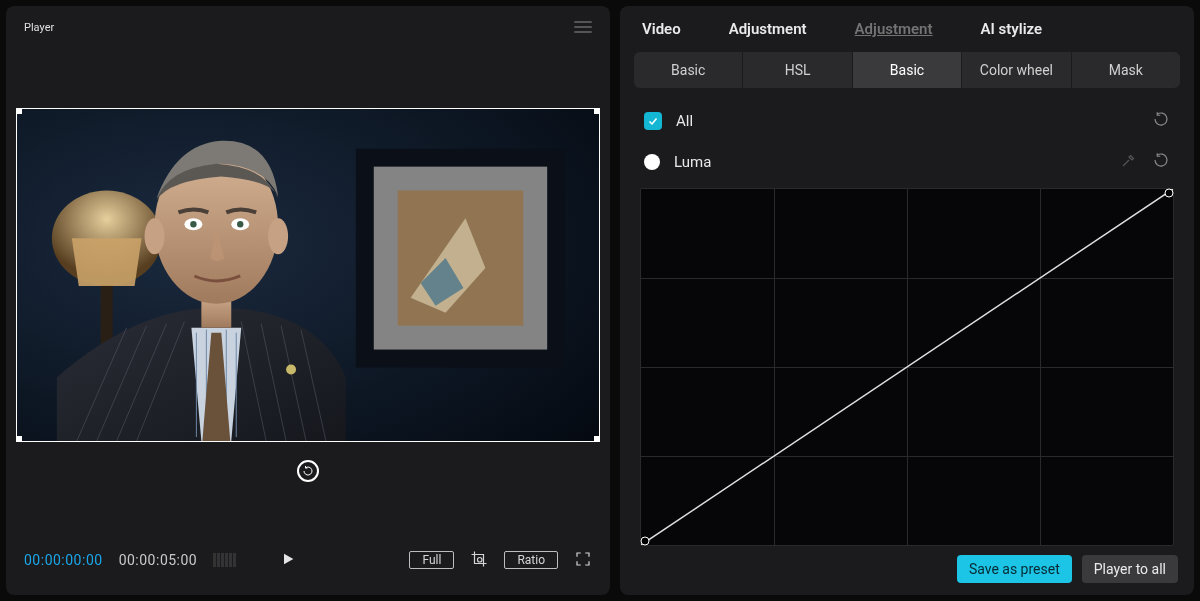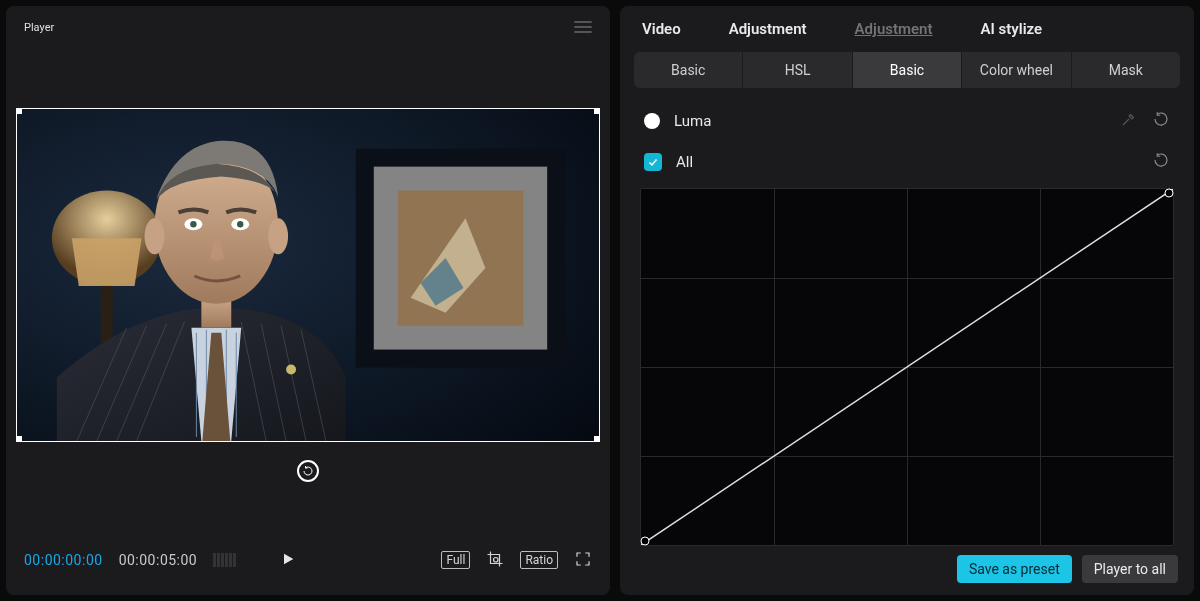--- a/index.html
+++ b/index.html
@@ -27,21 +27,21 @@
 
 .player-bar { display:flex; align-items:center; padding:0 18px 18px 18px; gap:16px; height:52px; margin-top:auto; }
 .tc { font-size:14px; letter-spacing:0.5px; }
 .tc-blue { color:#1aa7ea; }
 .tc-gray { color:#c9c9c9; }
 .bars-icon { color:#3a3a3a; display:flex; gap:1px; }
 .bars-icon span{display:inline-block;width:3px;height:14px;background:#333;margin:0;}
 .play-btn { margin-left:28px; cursor:pointer; }
 .play-btn svg{width:16px;height:16px;fill:#e5e5e5;}
 .spacer{flex:1;}
-.chip { border:1px solid #bdbdbd; color:#d5d5d5; font-size:12px; padding:1px 4px; border-radius:2px; cursor:pointer; }
+.chip { border:1px solid #bdbdbd; color:#d5d5d5; font-size:12px; padding:1px 12px; border-radius:2px; cursor:pointer; }
 .icon-btn { color:#d5d5d5; cursor:pointer; }
 .icon-btn svg{width:18px;height:18px;stroke:#d5d5d5;fill:none;stroke-width:1.6;}
 
 
 .tabs-top { display:flex; gap:48px; padding:14px 22px 14px 22px; }
 .tabs-top .tab { color:#eaeaea; font-size:15px; font-weight:600; cursor:pointer; }
 .tabs-top .tab.active { color:#737373;text-decoration:underline; }
 
 .subtabs { display:flex; margin:0 14px 12px 14px; background:#2a2a2c; border-radius:6px; overflow:hidden; }
 .subtabs .stab { flex:1; text-align:center; padding:10px 0; color:#d0d0d0; font-size:14px; cursor:pointer; }
@@ -221,42 +221,42 @@
       <div class="sep"></div>
     <div class="stab active">Basic</div>
       <div class="sep"></div>
     <div class="stab">Color wheel</div>
       <div class="sep"></div>
     <div class="stab">Mask</div>
   </div>
 
   <div class="rows">
     <div class="row">
-      <span class="dot"></span>
-      <span class="label">Luma</span>
-      <span class="ic dim"><svg viewBox="0 0 24 24">
-            <path d="M4 20l8-8m2-6l4 4-2 2-4-4z"></path>
-          </svg></span>
-      <span class="ic"><svg viewBox="0 0 24 24">
-            <path d="M4 12a8 8 0 1 0 3-6.2"></path>
-            <polyline points="7,3 7,7 11,7"></polyline>
-          </svg></span>
-    </div>
-    <div class="row">
       <span class="check">
           <svg viewBox="0 0 24 24">
             <polyline points="5,13 10,18 19,7"></polyline>
           </svg>
         </span>
       <span class="label">All</span>
       <span class="ic"><svg viewBox="0 0 24 24">
             <path d="M4 12a8 8 0 1 0 3-6.2"></path>
             <polyline points="7,3 7,7 11,7"></polyline>
           </svg></span>
     </div>
+    <div class="row">
+      <span class="dot"></span>
+      <span class="label">Luma</span>
+      <span class="ic dim"><svg viewBox="0 0 24 24">
+            <path d="M4 20l8-8m2-6l4 4-2 2-4-4z"></path>
+          </svg></span>
+      <span class="ic"><svg viewBox="0 0 24 24">
+            <path d="M4 12a8 8 0 1 0 3-6.2"></path>
+            <polyline points="7,3 7,7 11,7"></polyline>
+          </svg></span>
+    </div>
   </div>
 
   <div class="curves">
     <div class="grid">
       <div class="gl v" style="left:25%"></div>
         <div class="gl v" style="left:50%"></div>
         <div class="gl v" style="left:75%"></div>
       <div class="gl h" style="top:25%"></div>
         <div class="gl h" style="top:50%"></div>
         <div class="gl h" style="top:75%"></div>

